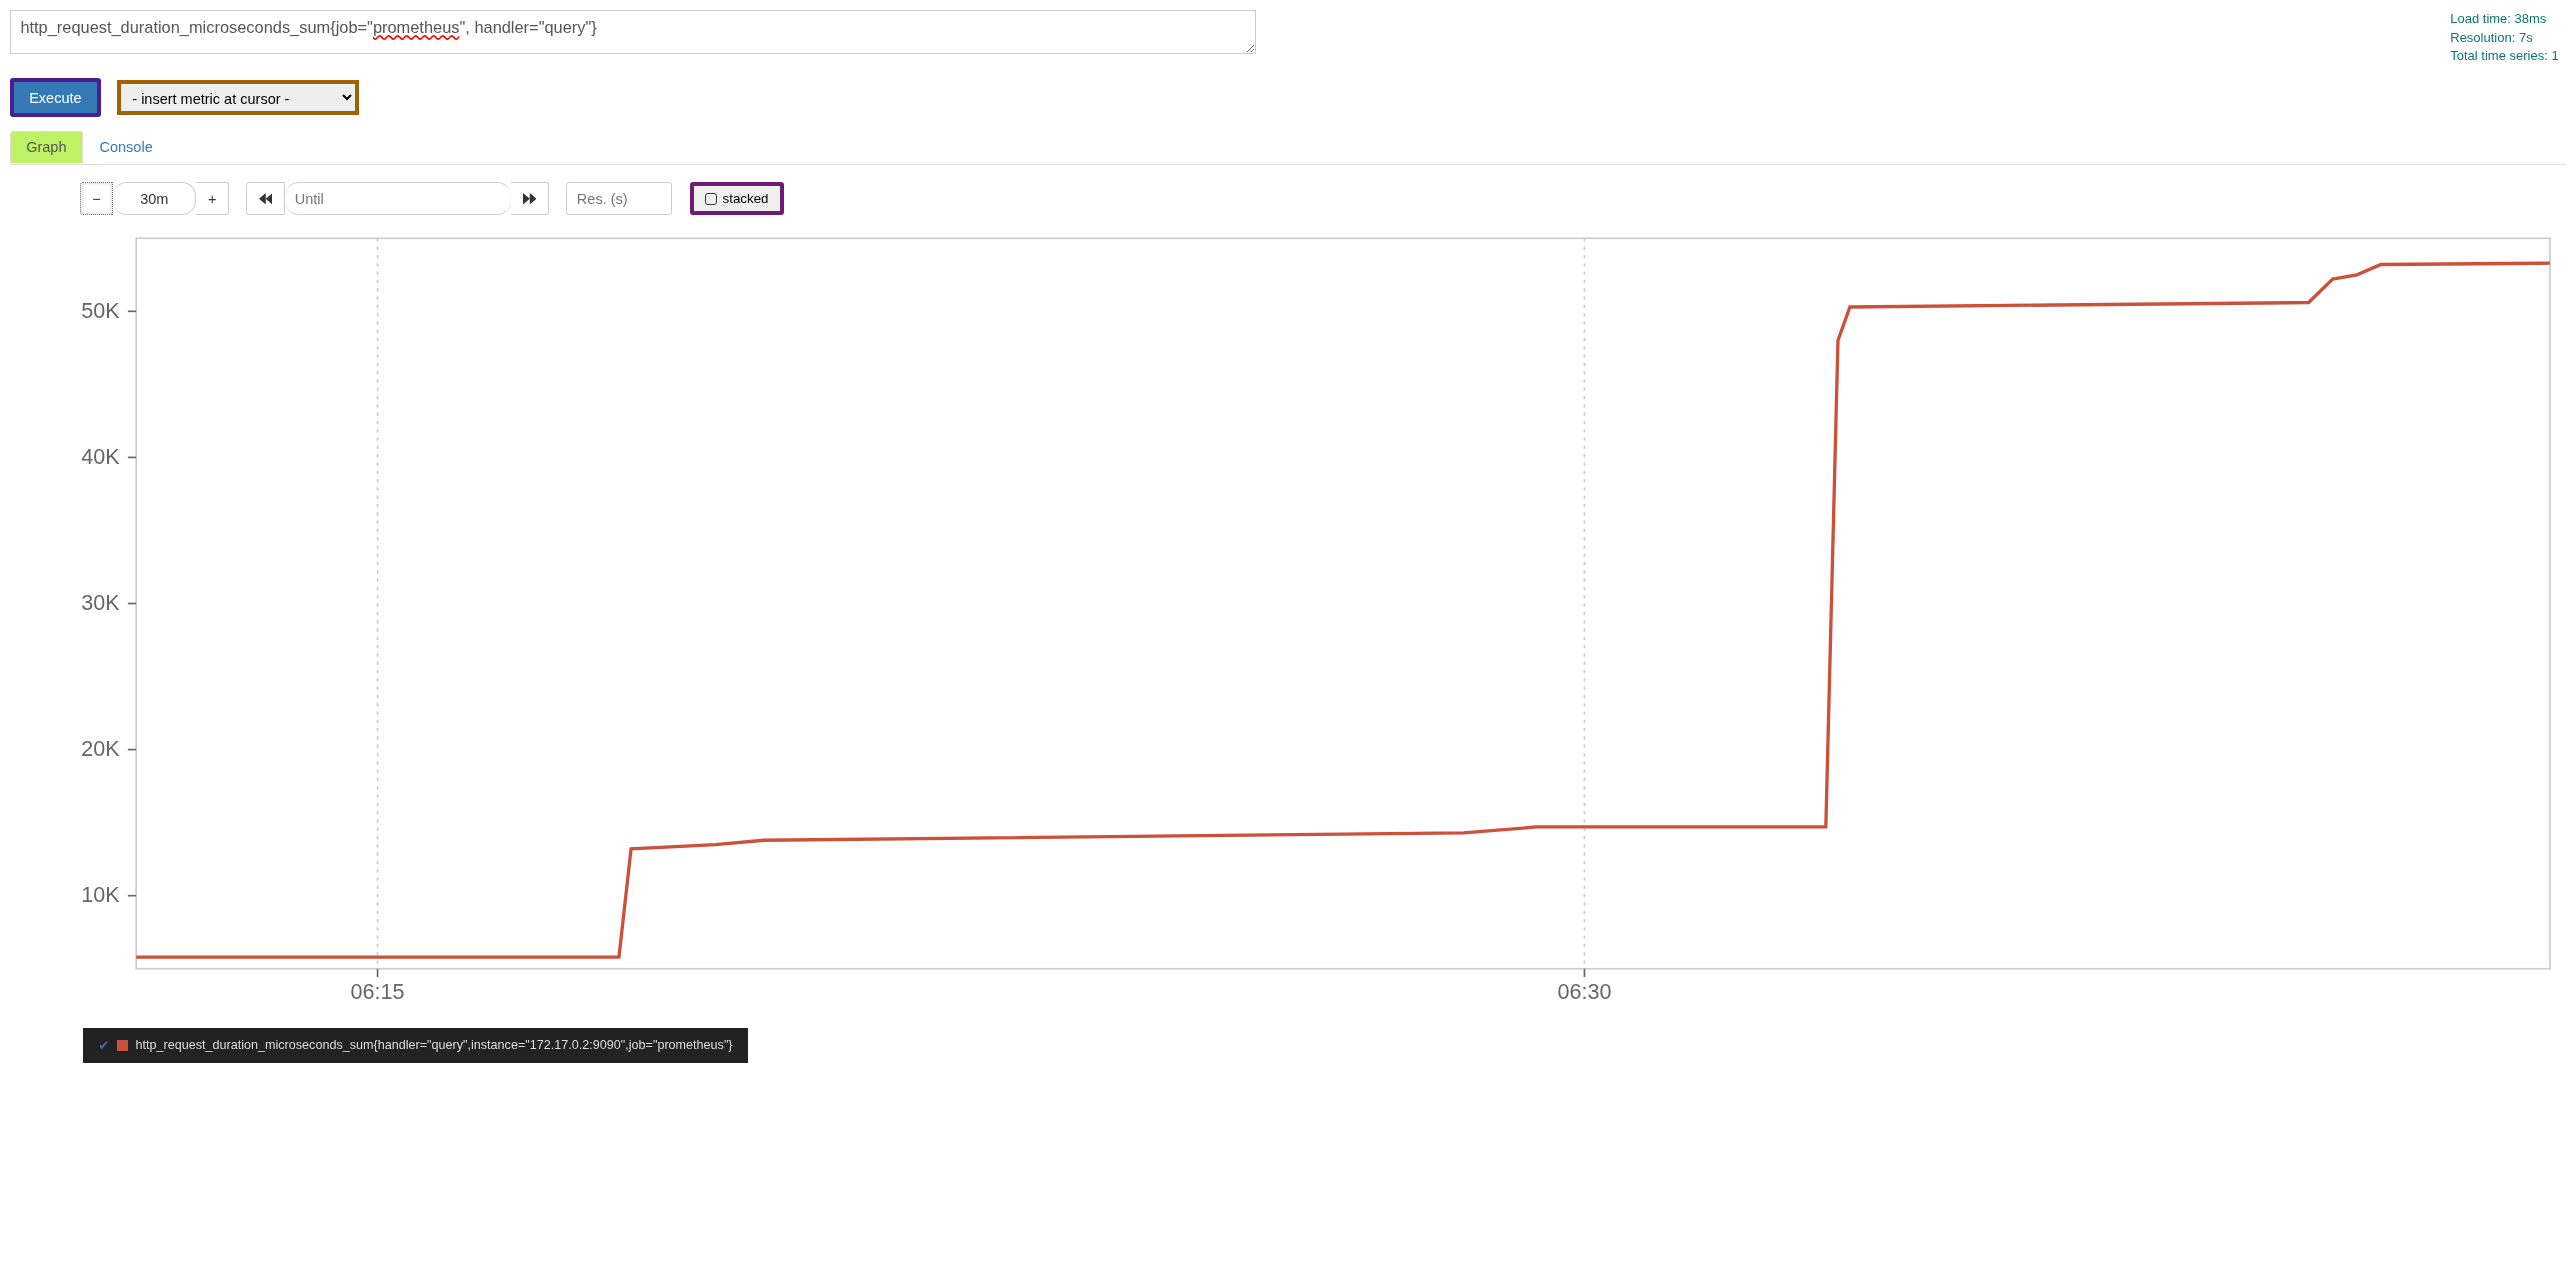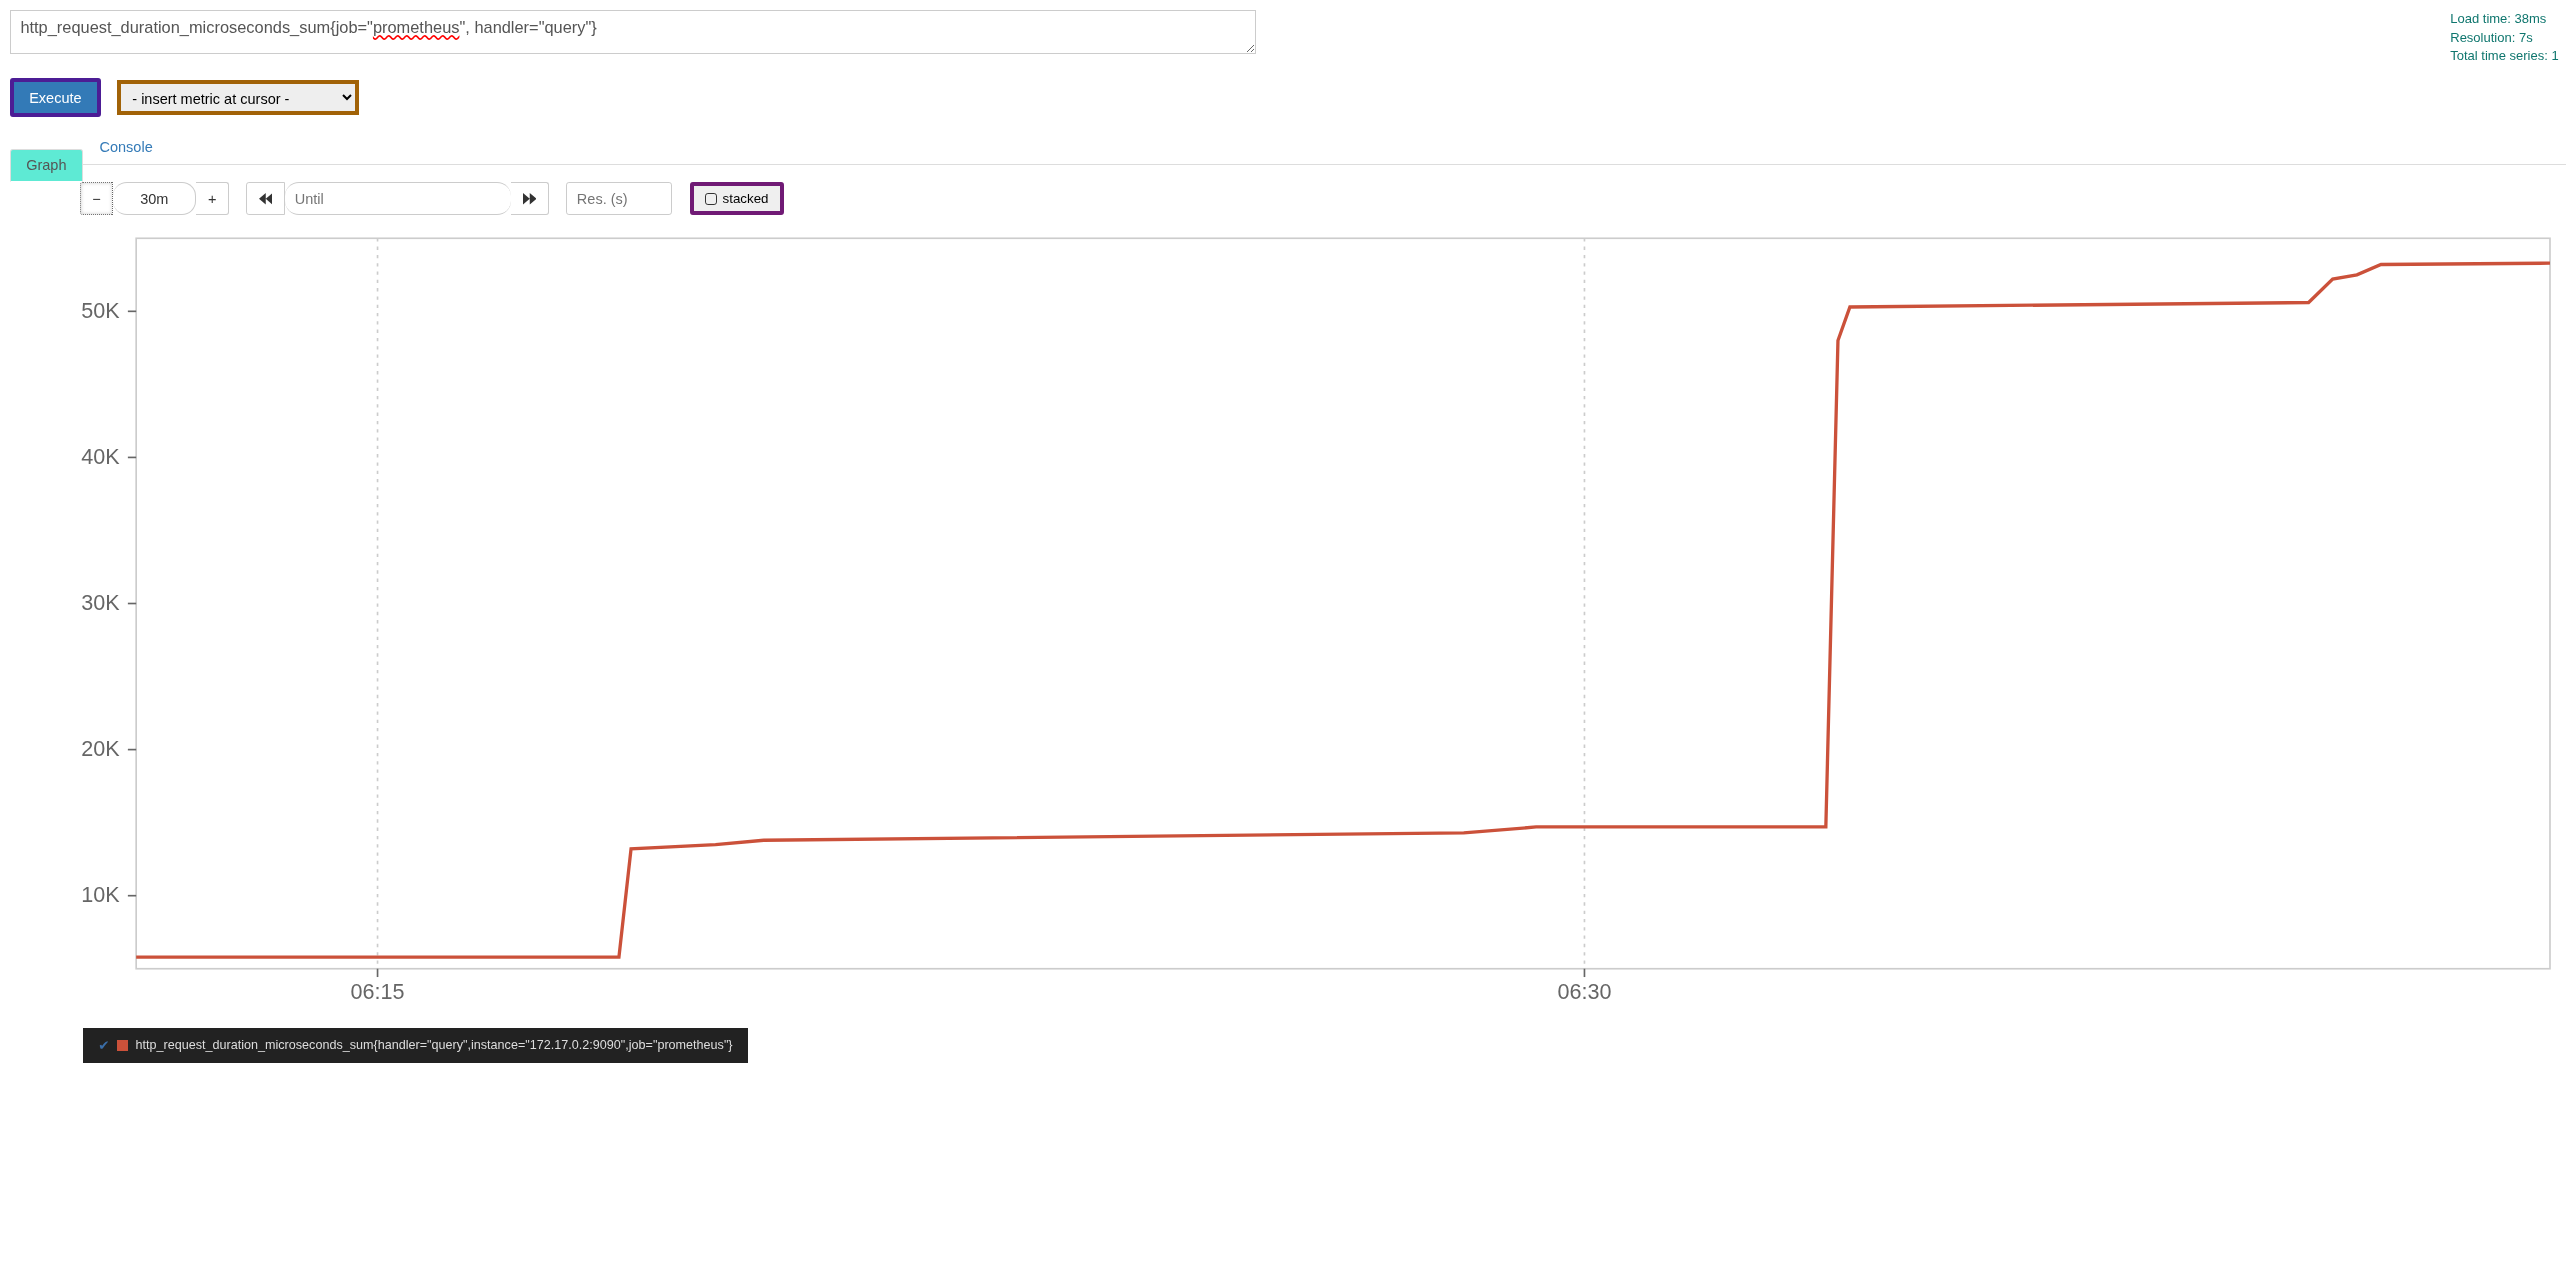--- a/index.html
+++ b/index.html
@@ -56,22 +56,22 @@
     cursor: pointer;
     border: 1px solid transparent;
     border-bottom: none;
   }
   .tab.active {
     color: #555;
     border-color: #ddd;
     border-bottom: 1px solid #fff;
     border-radius: 2.9px 2.9px 0 0;
     position: relative;
-    top: 18px;
-    background: #5eead4;
+    top: 0;
+    background: #bef264;
   }
   .tabs { border-bottom: 1px solid #ddd; }
   .controls-row {
     display: flex; gap: 17.4px; margin: 17.4px 0 9.7px 70px; align-items: center;
   }
   .btn-group { display: inline-flex; }
   .btn-ctl {
     border: 1px solid #ccc; background: #fff; padding: 5.8px 11.6px;
     font-size: 14.5px; color: #333; cursor: pointer; height: 33px;
     display: inline-flex; align-items: center; justify-content: center;

